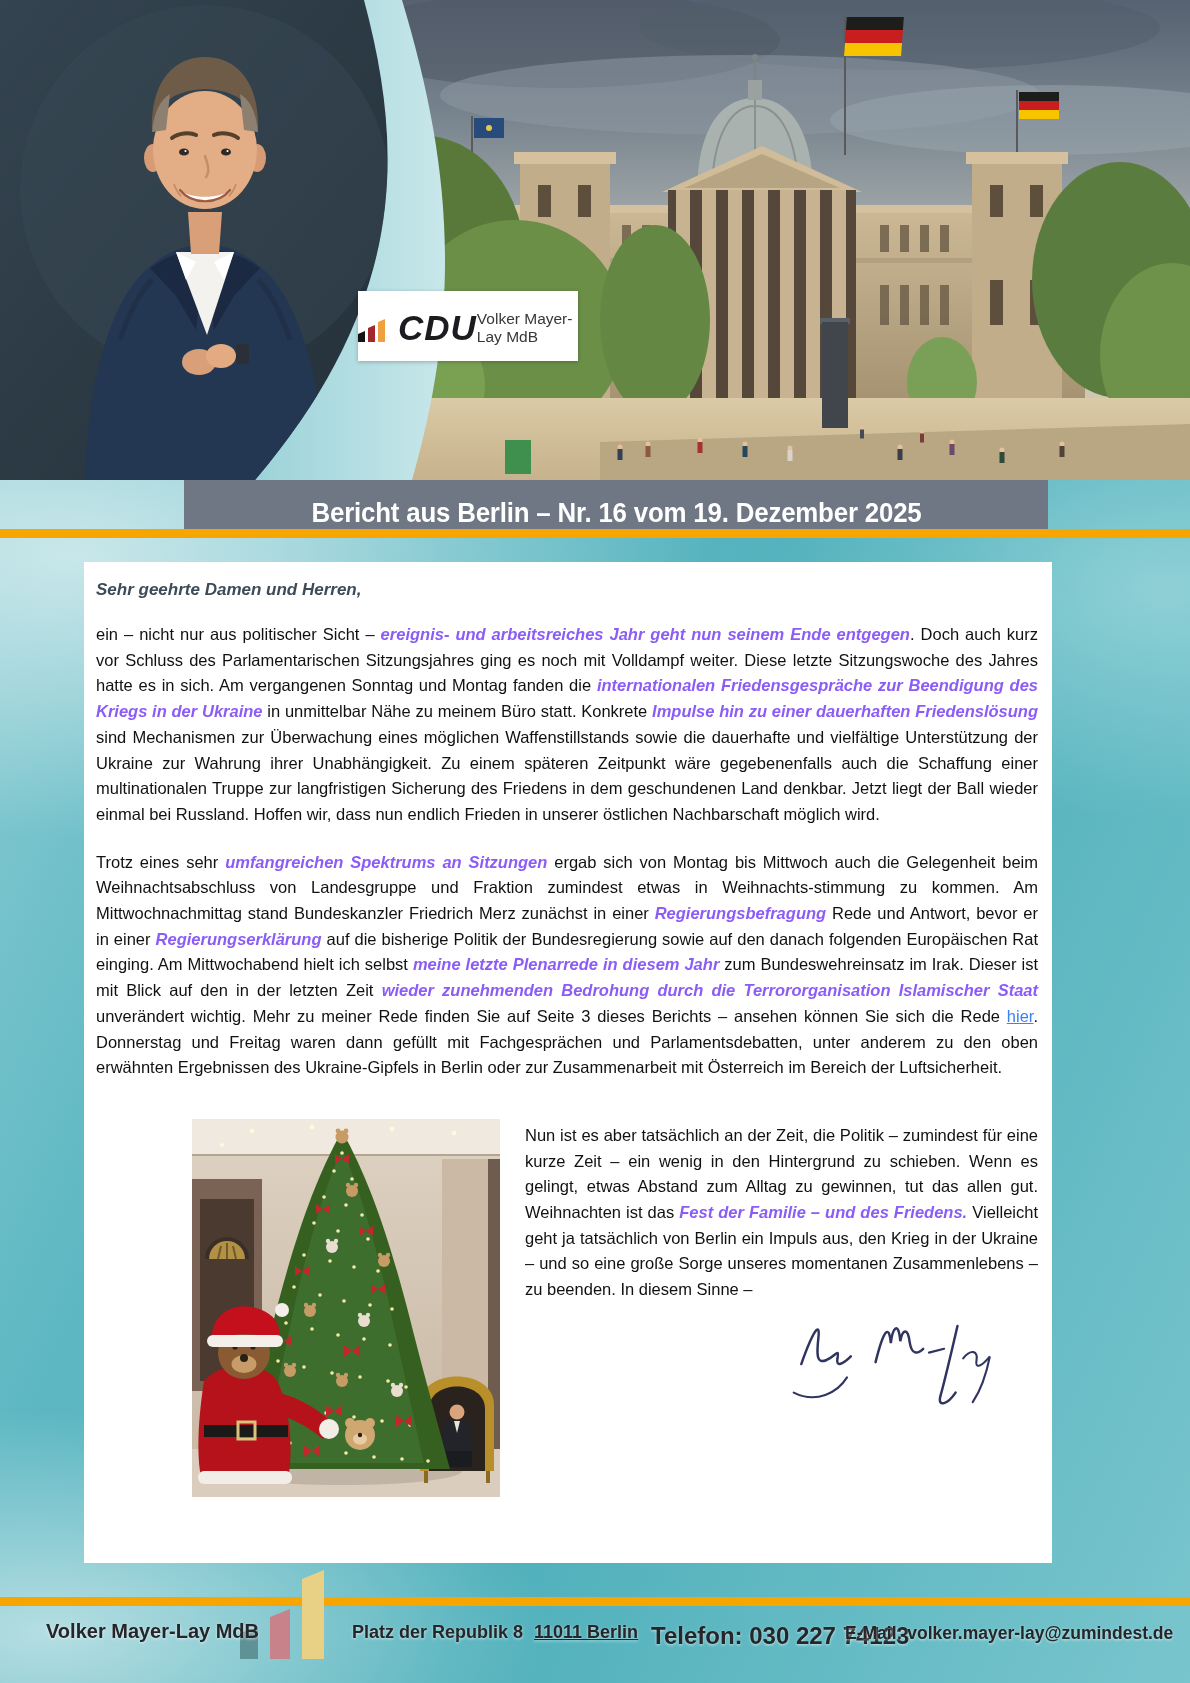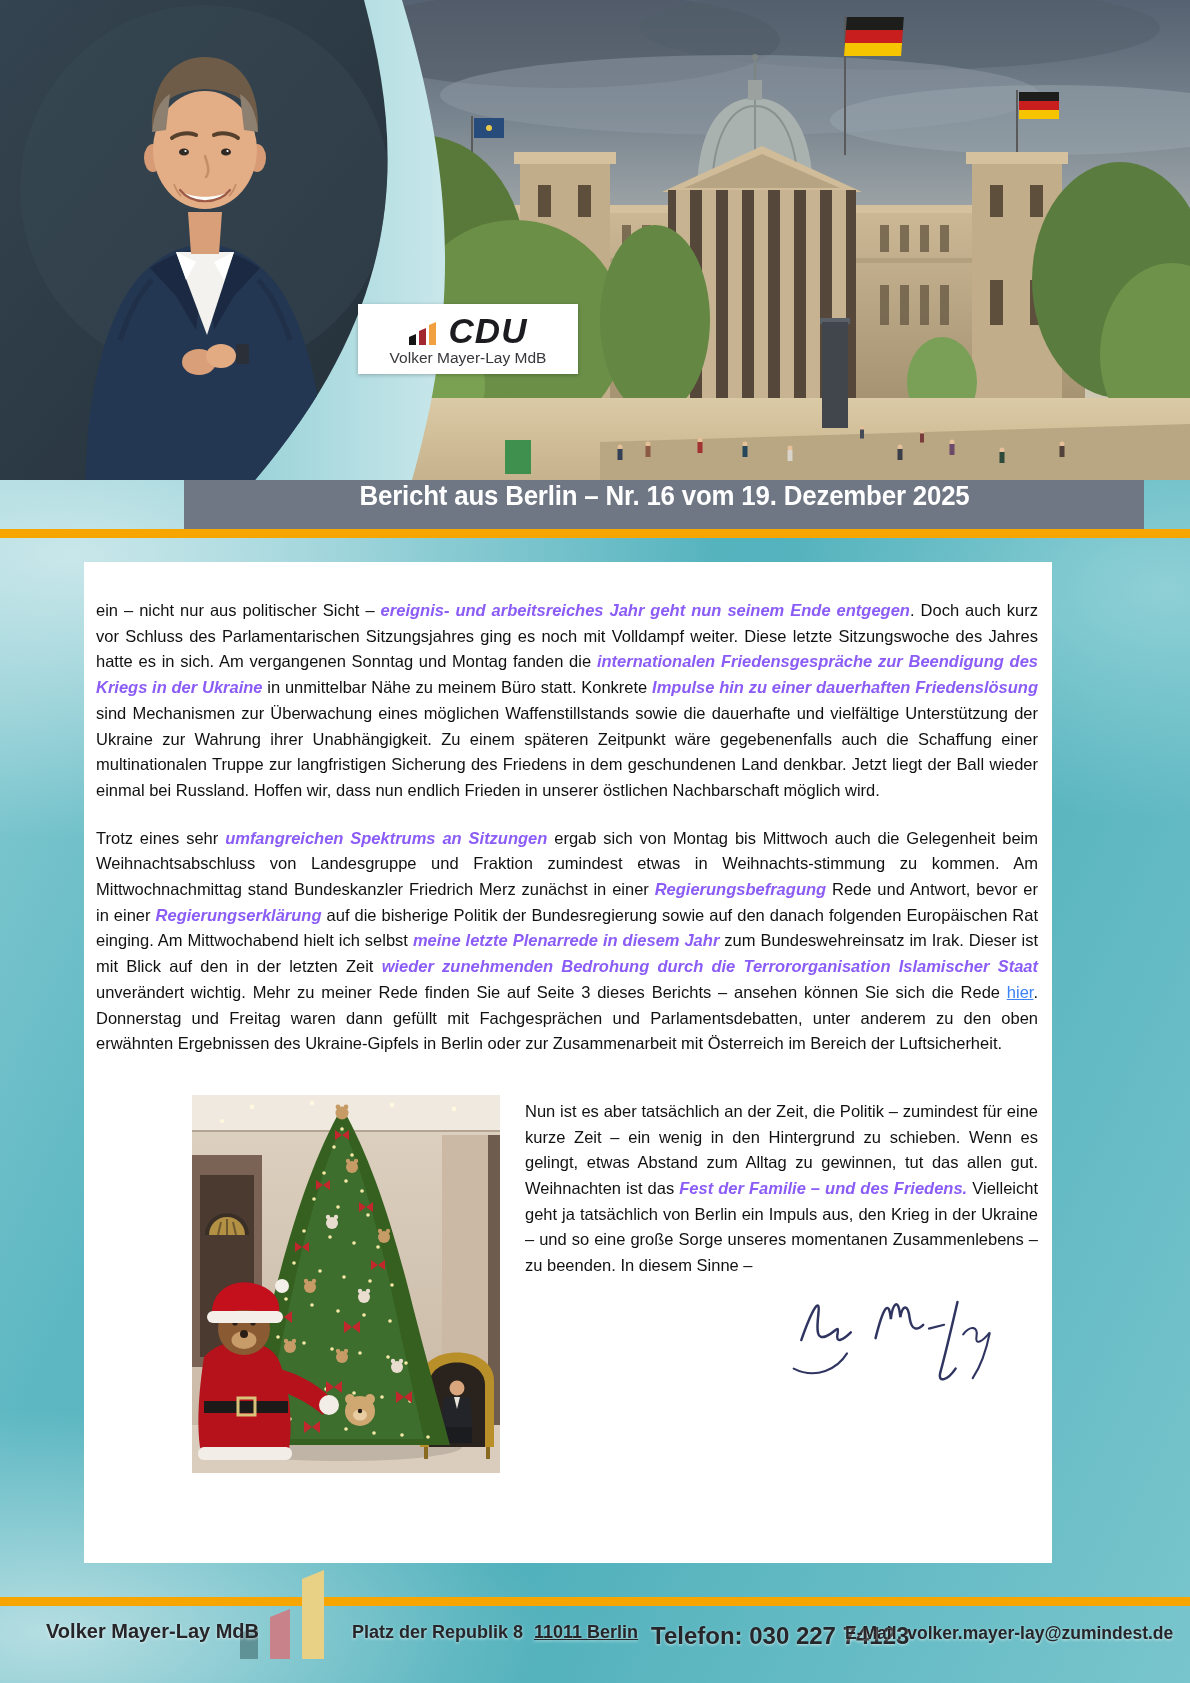--- a/index.html
+++ b/index.html
@@ -4,27 +4,27 @@
 <style>
   html,body{margin:0;padding:0;background:#e8eef0;}
   .page{position:relative;width:1190px;height:1683px;overflow:hidden;
     font-family:"Liberation Sans",sans-serif;
     background:
       radial-gradient(90% 28% at 6% 33%, #c9e7ea 0%, rgba(201,231,234,0) 60%),
       radial-gradient(70% 22% at 4% 97%, #b5dee2 0%, rgba(181,222,226,0) 60%),
       radial-gradient(60% 25% at 98% 35%, #8fd0d6 0%, rgba(143,208,214,0) 55%),
       linear-gradient(115deg, #9ed5da 0%, #5cb7c2 35%, #4fb0bb 62%, #79c5cd 100%);}
   .header-art{position:absolute;left:0;top:0;width:1190px;height:480px;display:block;}
-  .cdu-box{position:absolute;left:358px;top:304px;width:220px;height:70px;background:#ffffff;
-    box-shadow:0 1px 4px rgba(0,0,0,.25);display:flex;flex-direction:column;align-items:center;justify-content:center;}
+  .cdu-box{position:absolute;left:358px;top:291px;width:220px;height:70px;background:#ffffff;
+    box-shadow:0 1px 4px rgba(0,0,0,.25);display:flex;align-items:center;justify-content:space-between;}
   .cdu-row{display:flex;align-items:flex-end;gap:6px;height:34px;}
   .cdu-word{font-size:35px;font-weight:800;font-style:italic;color:#1b1b20;letter-spacing:1px;line-height:30px;}
   .cdu-name{font-size:15.5px;color:#37373c;margin-top:3px;}
-  .banner{position:absolute;left:184px;top:480px;width:960px;height:49px;background:#6F7684;
-    display:flex;align-items:flex-start;justify-content:center;}
+  .banner{position:absolute;left:184px;top:480px;width:864px;height:49px;background:#6F7684;
+    display:flex;align-items:flex-end;justify-content:center;}
   .banner span{color:#ffffff;font-weight:700;font-size:27.5px;white-space:nowrap;
     transform:scaleX(.94);letter-spacing:-.2px;}
   .rule{position:absolute;left:0;width:1190px;height:9px;background:#F7A500;}
   .rule-top{top:529px;}
   .rule-bottom{top:1597px;}
   .card{position:absolute;left:84px;top:562px;width:968px;height:1001px;background:#ffffff;
     box-sizing:border-box;padding:14px 14px 0 12px;}
   .salutation{margin:4px 0 0 0;font-size:17px;font-weight:700;font-style:italic;color:#3D4B59;}
   .body-text{margin:22px 0 0 0;font-size:16.5px;line-height:25.7px;color:#111111;text-align:justify;}
   .body-text .bi{font-weight:700;font-style:italic;color:#8b5cf6;}
@@ -278,20 +278,21 @@
     </div>
     <div class="cdu-name">Volker Mayer-Lay MdB</div>
   </div>
 
   <div class="banner">
     <span>Bericht aus Berlin – Nr. 16 vom 19. Dezember 2025</span>
   </div>
   <div class="rule rule-top"></div>
 
   <div class="card">
+    <p class="salutation">Sehr geehrte Damen und Herren,</p>
     <p class="body-text"><span>ein – nicht nur aus politischer Sicht – </span><span class="bi">ereignis- und arbeitsreiches Jahr geht nun seinem Ende entgegen</span><span>. Doch auch kurz vor Schluss des Parlamentarischen Sitzungsjahres ging es noch mit Volldampf weiter. Diese letzte Sitzungswoche des Jahres hatte es in sich. Am vergangenen Sonntag und Montag fanden die </span><span class="bi">internationalen Friedensgespräche zur Beendigung des Kriegs in der Ukraine</span><span> in unmittelbar Nähe zu meinem Büro statt. Konkrete </span><span class="bi">Impulse hin zu einer dauerhaften Friedenslösung</span><span> sind Mechanismen zur Überwachung eines möglichen Waffenstillstands sowie die dauerhafte und vielfältige Unterstützung der Ukraine zur Wahrung ihrer Unabhängigkeit. Zu einem späteren Zeitpunkt wäre gegebenenfalls auch die Schaffung einer multinationalen Truppe zur langfristigen Sicherung des Friedens in dem geschundenen Land denkbar. Jetzt liegt der Ball wieder einmal bei Russland. Hoffen wir, dass nun endlich Frieden in unserer östlichen Nachbarschaft möglich wird.</span></p>
     <p class="body-text"><span>Trotz eines sehr </span><span class="bi">umfangreichen Spektrums an Sitzungen</span><span> ergab sich von Montag bis Mittwoch auch die Gelegenheit beim Weihnachtsabschluss von Landesgruppe und Fraktion zumindest etwas in Weihnachts-stimmung zu kommen. Am Mittwochnachmittag stand Bundeskanzler Friedrich Merz zunächst in einer </span><span class="bi">Regierungsbefragung</span><span> Rede und Antwort, bevor er in einer </span><span class="bi">Regierungserklärung</span><span> auf die bisherige Politik der Bundesregierung sowie auf den danach folgenden Europäischen Rat einging. Am Mittwochabend hielt ich selbst </span><span class="bi">meine letzte Plenarrede in diesem Jahr</span><span> zum Bundeswehreinsatz im Irak. Dieser ist mit Blick auf den in der letzten Zeit </span><span class="bi">wieder zunehmenden Bedrohung durch die Terrororganisation Islamischer Staat</span><span> unverändert wichtig. Mehr zu meiner Rede finden Sie auf Seite 3 dieses Berichts – ansehen können Sie sich die Rede </span><a href="#" class="link">hier</a><span>. Donnerstag und Freitag waren dann gefüllt mit Fachgesprächen und Parlamentsdebatten, unter anderem zu den oben erwähnten Ergebnissen des Ukraine-Gipfels in Berlin oder zur Zusammenarbeit mit Österreich im Bereich der Luftsicherheit.</span></p>
 
     <div class="bottom-row">
 
       <svg class="tree-photo" viewBox="0 0 308 378">
         <defs>
           <linearGradient id="wallg" x1="0" y1="0" x2="0" y2="1">
             <stop offset="0" stop-color="#ded2c2"></stop>
               <stop offset="1" stop-color="#c7b6a2"></stop>

